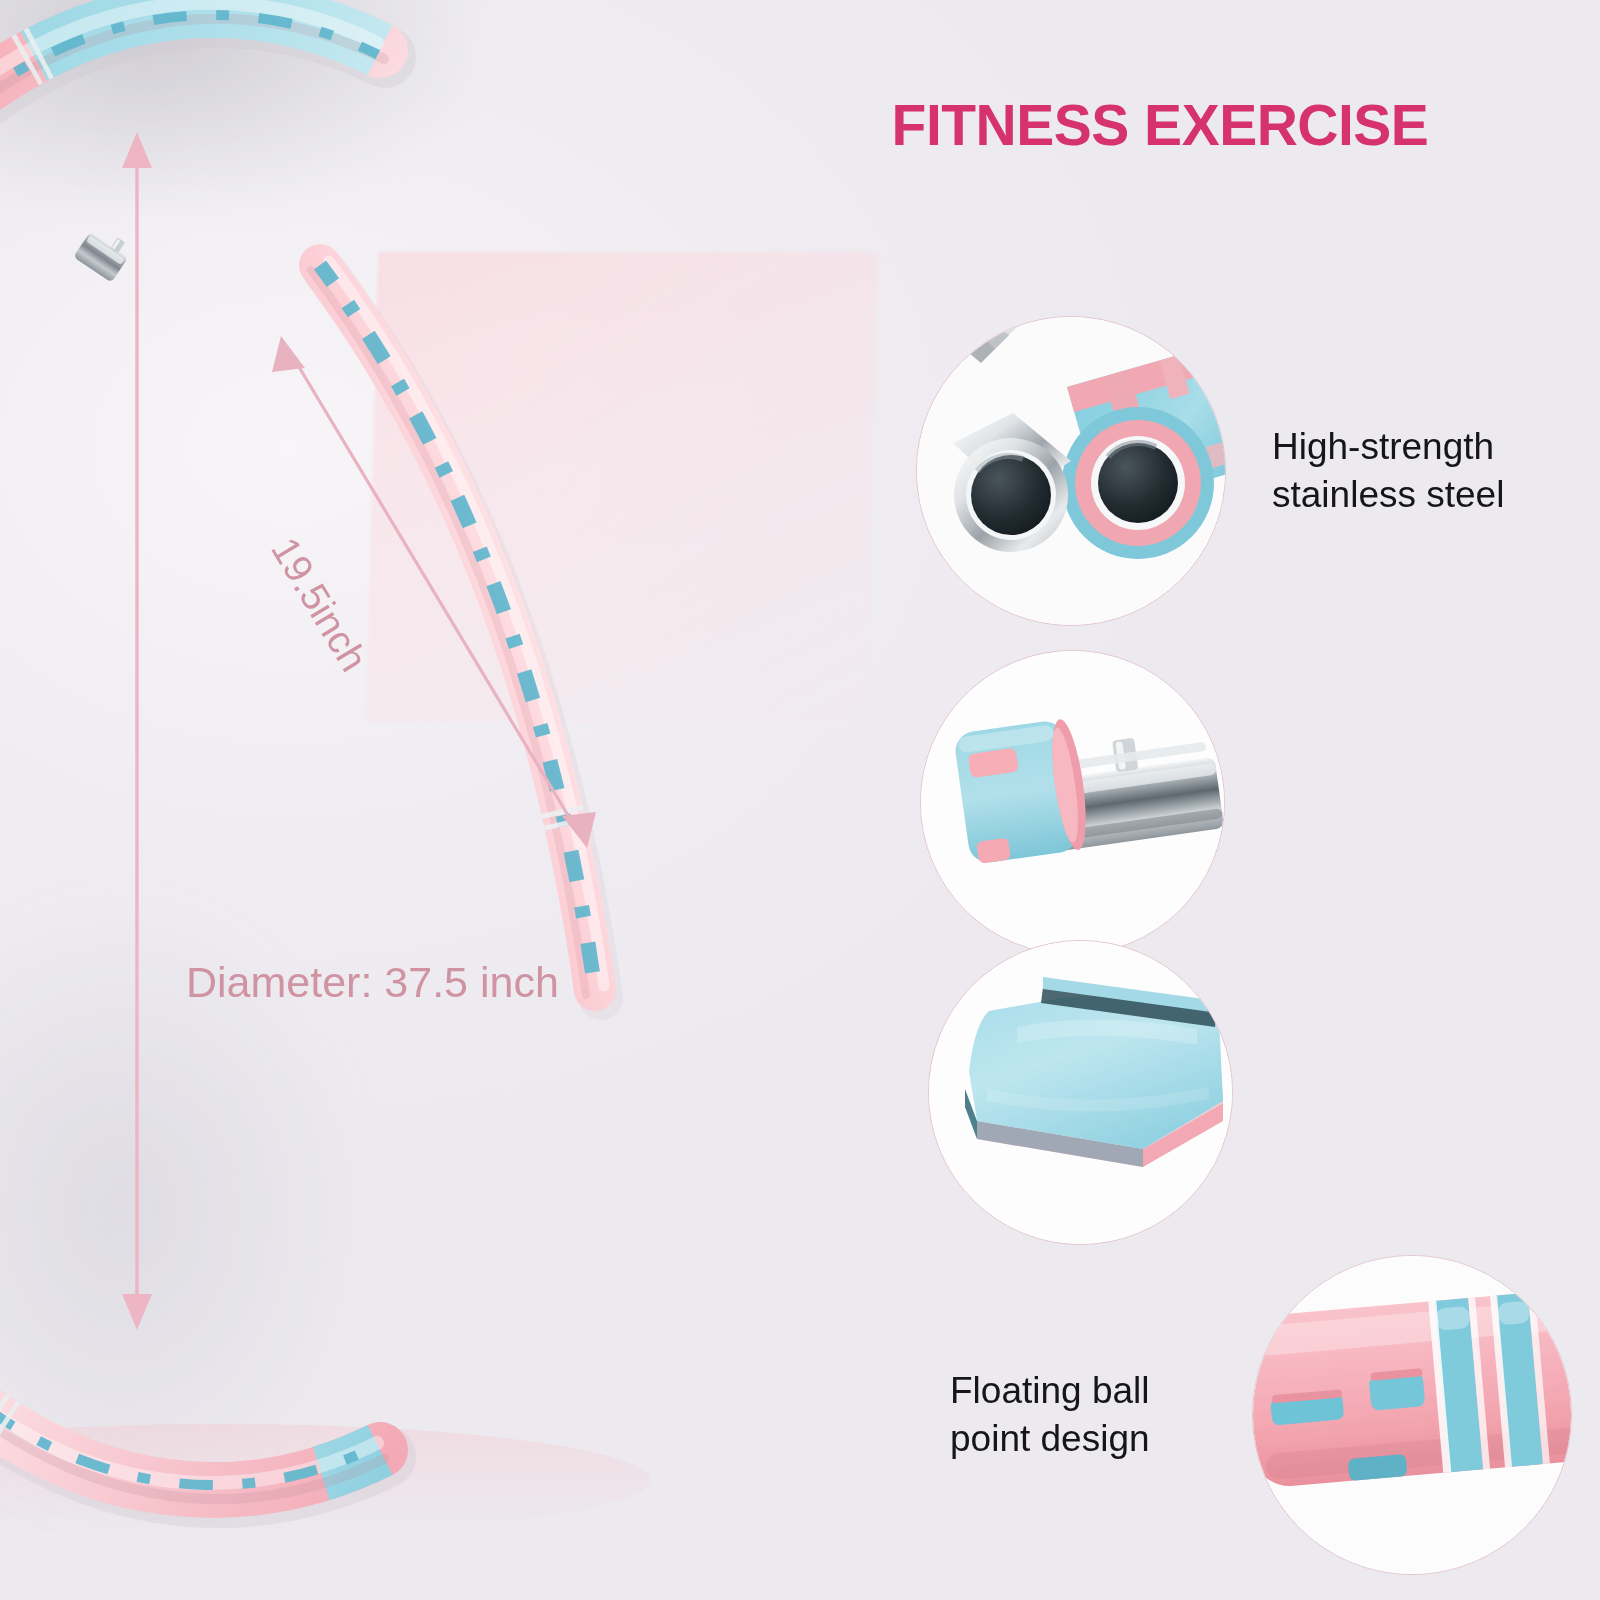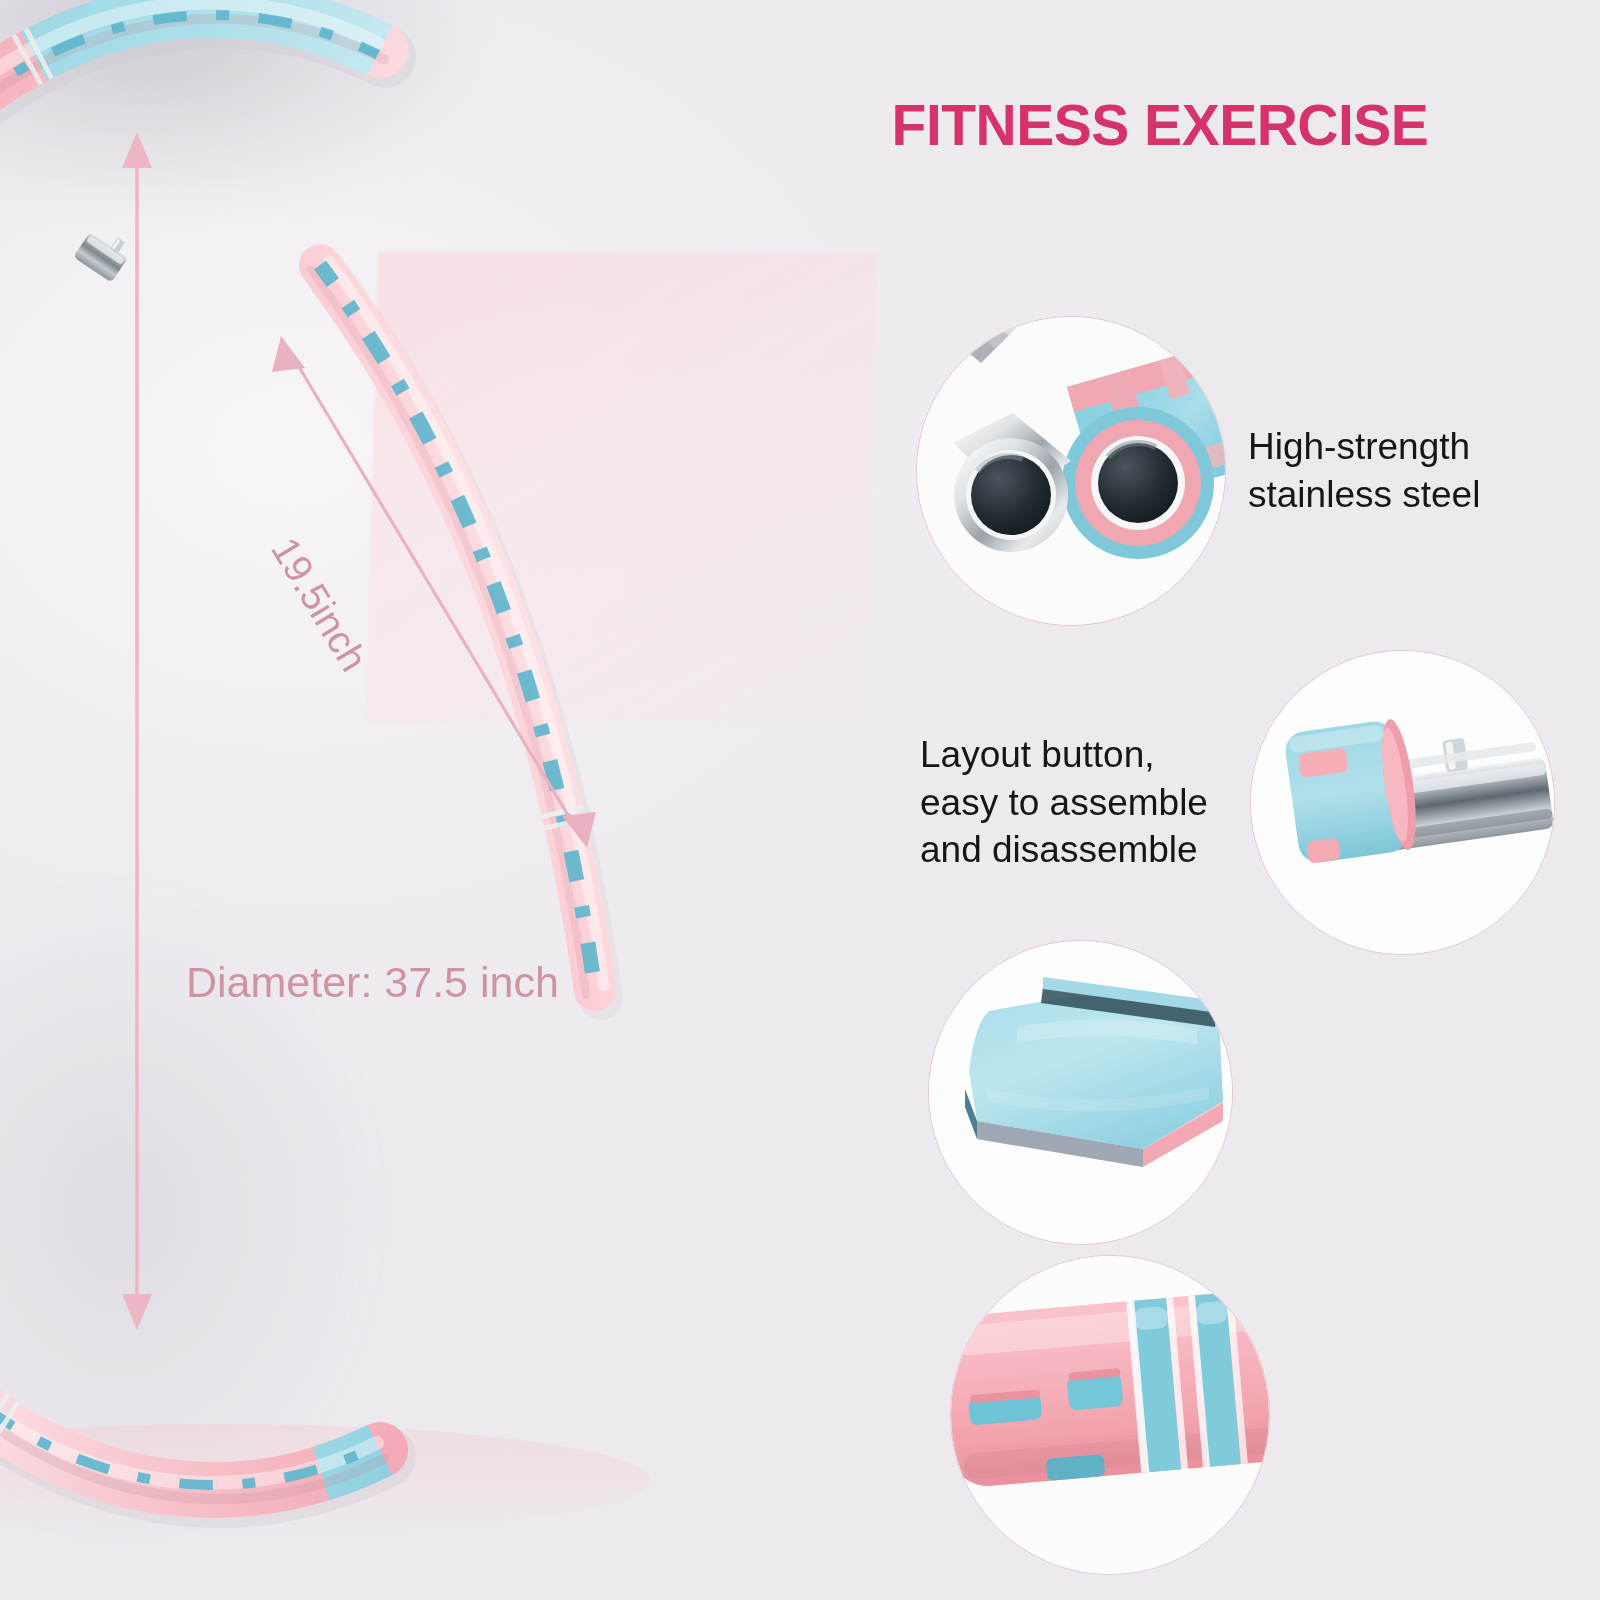--- a/index.html
+++ b/index.html
@@ -66,21 +66,21 @@
   }
   .circle-photo svg { display:block; }
   .feat-text {
     color:#161616;
     font-size:37px;
     line-height:1.29;
     white-space:pre-line;
   }
 
   
-  #feat-steel   { left:916px;  top:316px; }
+  #feat-steel   { left:916px;  top:316px;gap:24px; }
   #feat-steel .circle-photo { width:310px; height:310px; }
   #feat-steel .feat-text { margin-left:22px; }
 
   #feat-button  { left:920px;  top:650px; }
   #feat-button .circle-photo { width:305px; height:305px; order:2; }
   #feat-button .feat-text { order:1; text-align:left; width:316px; margin-right:14px; }
 
   #feat-foam    { left:928px;  top:940px; }
   #feat-foam .circle-photo { width:305px; height:305px; }
   #feat-foam .feat-text { margin-left:22px; }
@@ -290,23 +290,20 @@
 
         <path d="M52 36 L80 10 L92 18 L64 46 Z" fill="#6d767c" opacity=".55"></path>
         <path d="M70 24 L96 0 L104 6 L78 32 Z" fill="#c9ced2" opacity=".6"></path>
       </svg>
     </div>
     <div class="feat-text">High-strength
 stainless steel</div>
   </div>
 
   <div class="feature" id="feat-button">
-    <div class="feat-text">Layout button,
-easy to assemble
-and disassemble</div>
     <div class="circle-photo">
       <svg width="305" height="305" viewBox="0 0 305 305">
         <defs>
           <linearGradient id="chrome2" x1="0" y1="0" x2="0" y2="1">
             <stop offset="0%" stop-color="#f4f6f7"></stop>
             <stop offset="20%" stop-color="#b9c0c5"></stop>
             <stop offset="45%" stop-color="#5e686f"></stop>
             <stop offset="72%" stop-color="#cdd3d7"></stop>
             <stop offset="100%" stop-color="#8f979d"></stop>
           </linearGradient>
@@ -366,20 +363,22 @@
           <path d="M96 6 L272 30 L272 42 L96 18 Z" fill="#a4dae7"></path>
 
           <path d="M70 56 Q150 40 250 58 L250 74 Q150 56 70 72 Z" fill="#ffffff" opacity=".22"></path>
           <path d="M40 118 Q150 140 262 116 L262 128 Q150 152 40 130 Z" fill="#ffffff" opacity=".14"></path>
         </g>
       </svg>
     </div>
   </div>
 
   <div class="feature" id="feat-ball">
+    <div class="feat-text">Floating ball
+point design</div>
     <div class="circle-photo">
       <svg width="320" height="320" viewBox="0 0 320 320">
         <defs>
           <linearGradient id="fpink4" x1="0" y1="0" x2="0" y2="1">
             <stop offset="0%" stop-color="#f9c3cb"></stop>
             <stop offset="38%" stop-color="#f6b3bd"></stop>
             <stop offset="72%" stop-color="#f2a3ad"></stop>
             <stop offset="100%" stop-color="#e9909c"></stop>
           </linearGradient>
         </defs>

